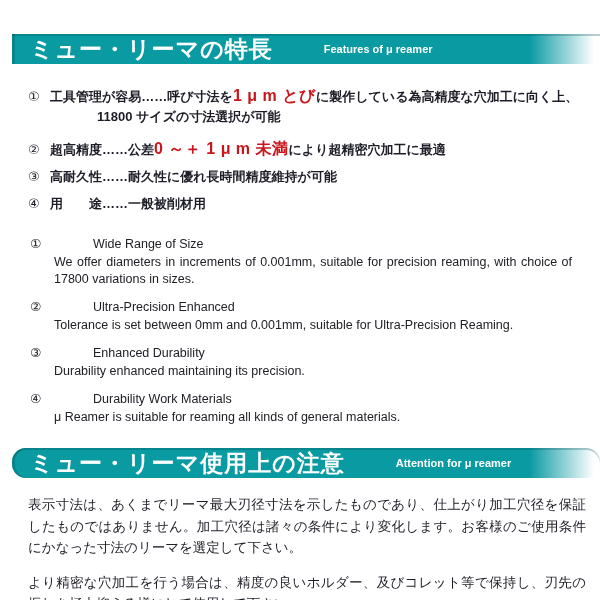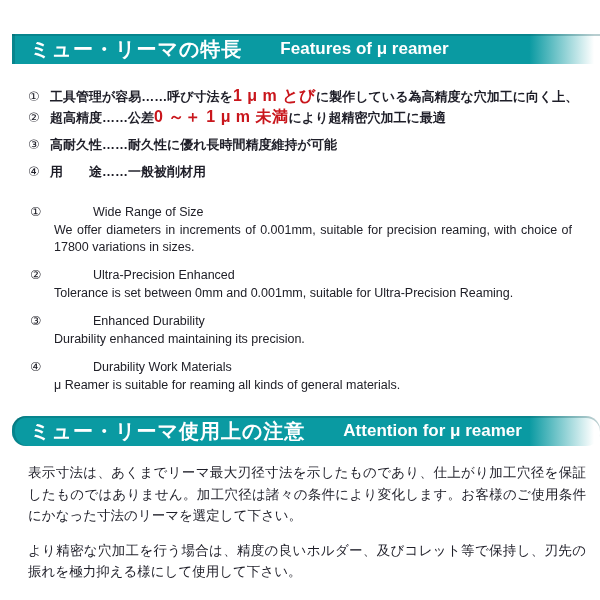--- a/index.html
+++ b/index.html
@@ -17,31 +17,31 @@
     margin-left: 12px;
     height: 30px;
     display: flex;
     align-items: center;
     background: linear-gradient(90deg, #0a9aa2 0%, #0a9aa2 88%, rgba(10,154,162,0.0) 99%);
     box-shadow: inset 0 2px 0 rgba(0,80,85,0.28), inset 3px 0 0 rgba(0,80,85,0.28);
   }
   .bar-title-jp {
     color: #ffffff;
     font-weight: bold;
-    font-size: 20px;
+    font-size: 23px;
     line-height: 30px;
     margin-left: 18px;
     letter-spacing: 1px;
     white-space: nowrap;
   }
   .bar-title-en {
     color: #ffffff;
     font-weight: bold;
-    font-size: 17px;
-    margin-left: 38px;
+    font-size: 11px;
+    margin-left: 51px;
     white-space: nowrap;
   }
   .bar-features { margin-top: 34px; }
   .bar-attention { margin-top: 22px; border-radius: 14px; }
 
   
   .jp-list {
     margin: 22px 14px 0 28px;
     font-size: 13px;
     font-weight: bold;
@@ -95,20 +95,21 @@
     <span class="bar-title-jp">ミュー・リーマの特長</span>
     <span class="bar-title-en">Features of μ reamer</span>
   </header>
 
   <div class="jp-list">
 
     <div class="jp-item jp-item-first">
       <span class="jp-num">①</span>
       <span class="jp-text"><span>工具管理が容易……呼び寸法を</span><span class="jp-highlight">1 μ m とび</span><span>に製作している為高精度な穴加工に向く上、</span></span>
     </div>
+    <div class="jp-cont-line">11800 サイズの寸法選択が可能</div>
 
     <div class="jp-item">
       <span class="jp-num">②</span>
       <span class="jp-text"><span>超高精度……公差</span><span class="jp-highlight">0 ～＋ 1 μ m 未満</span><span>により超精密穴加工に最適</span></span>
     </div>
 
     <div class="jp-item">
       <span class="jp-num">③</span>
       <span class="jp-text">高耐久性……耐久性に優れ長時間精度維持が可能</span>
     </div>

